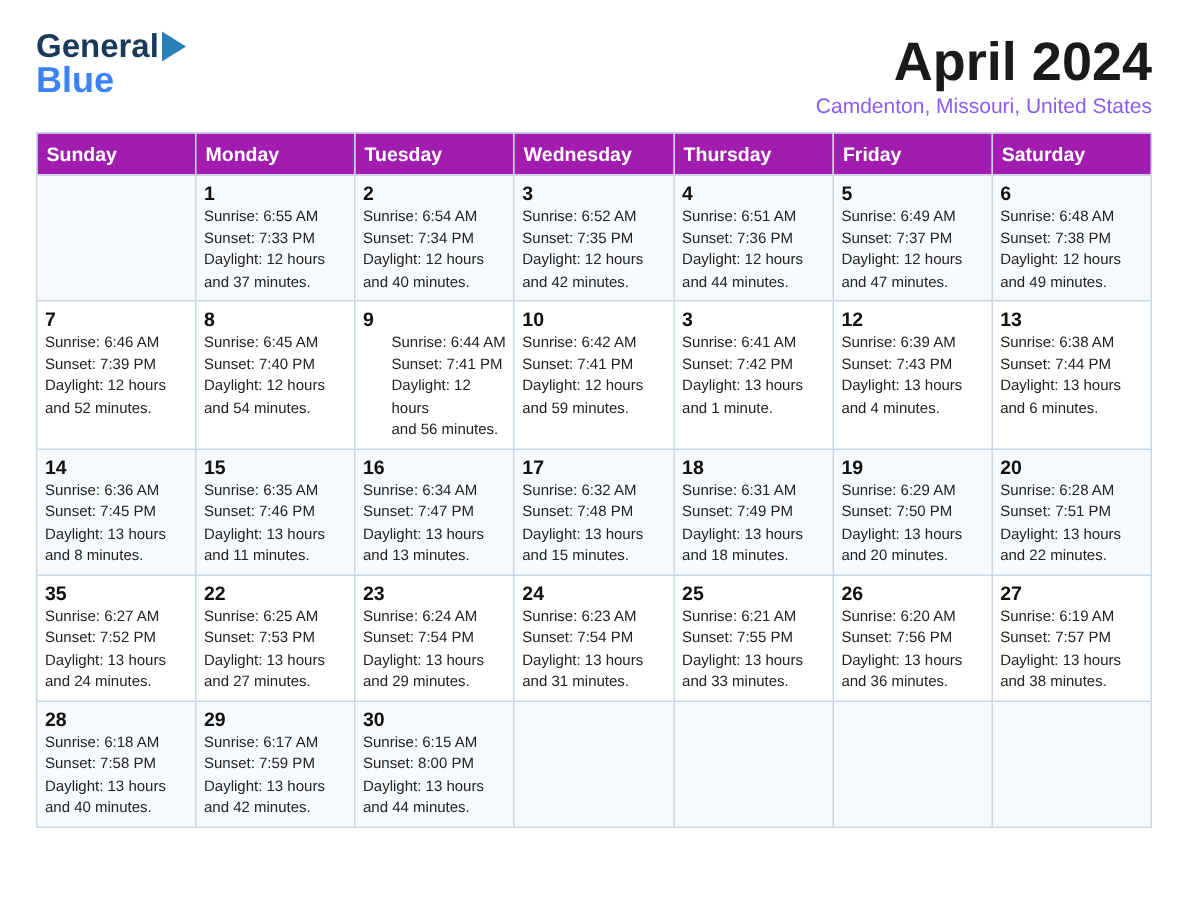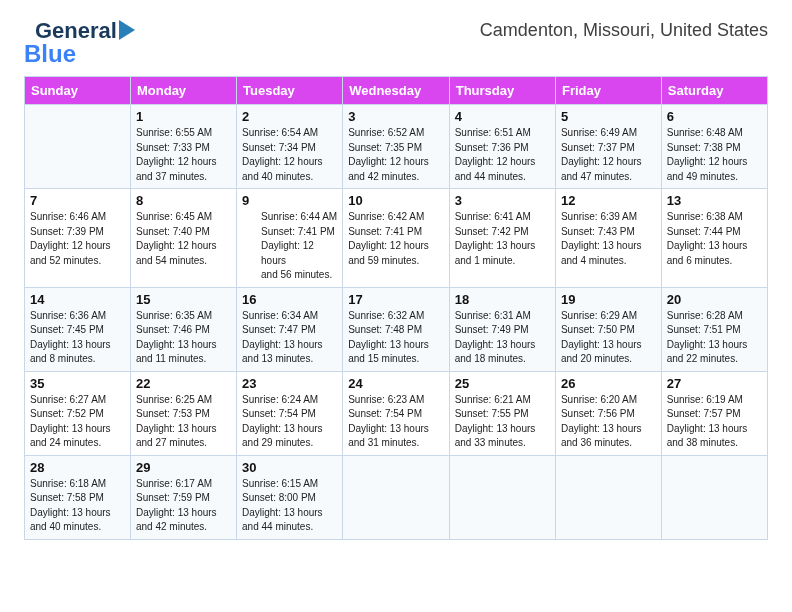--- a/index.html
+++ b/index.html
@@ -31,43 +31,42 @@
       width: 0; height: 0;
       border-top: 10px solid transparent;
       border-bottom: 10px solid transparent;
       border-left: 16px solid #2980b9;
       display: inline-block;
       margin-left: 2px;
       vertical-align: middle;
     }
     .logo-line {
       display: flex;
-      align-items: flex-start;
-      margin-left: 11px;
+      align-items: center;
     }
     .title-block {
       text-align: right;
     }
     .month-title {
       font-size: 36px;
       font-weight: bold;
       color: #1a1a1a;
     }
     .location {
-      font-size: 18px;
-      color: #404040;
+      font-size: 14px;
+      color: #8b5cf6;
       margin-left: 16px;
     }
     .calendar {
       width: 100%;
       border-collapse: collapse;
       font-size: 11px;
     }
     .calendar th {
-      background: #d946ef;
+      background: #a21caf;
       color: #fff;
       text-align: left;
       padding: 6px 6px;
       font-size: 13px;
       font-weight: bold;
       border: 1px solid #c8d8e8;
     }
     .calendar td {
       border: 1px solid #c8d8e8;
       vertical-align: top;
@@ -97,20 +96,21 @@
 
 <div class="header">
   <div class="logo">
     <div class="logo-line">
       <span class="logo-text">General</span>
       <span class="logo-arrow"></span>
     </div>
     <span class="logo-text" style="color:#3b82f6;font-size:24px;">Blue</span>
   </div>
   <div class="title-block">
+    <div class="month-title">April 2024</div>
     <div class="location">Camdenton, Missouri, United States</div>
   </div>
 </div>
 
 <table class="calendar">
   <thead>
     <tr>
     <th>Sunday</th>
         <th>Monday</th>
         <th>Tuesday</th>

